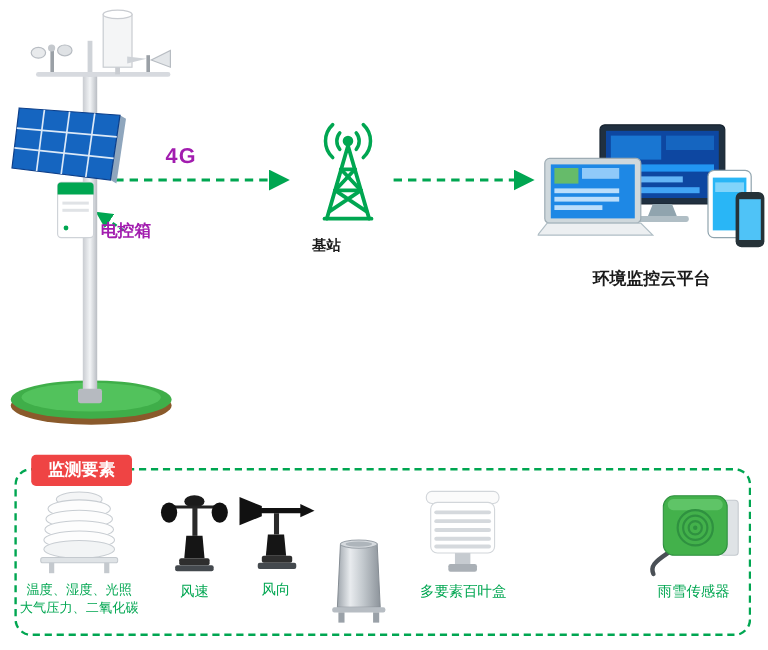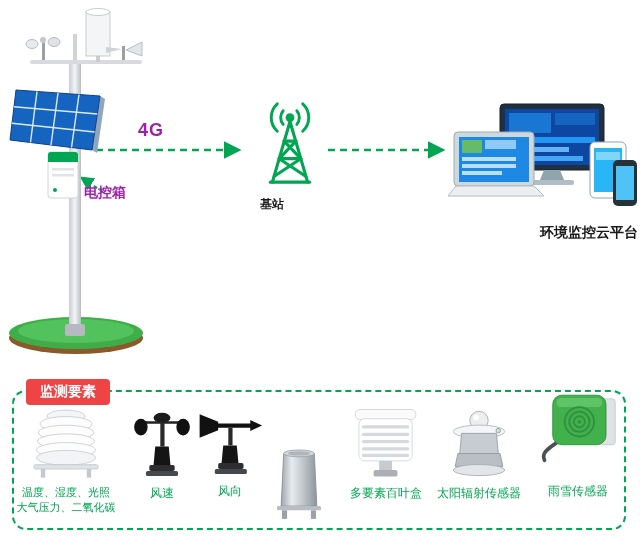--- a/index.html
+++ b/index.html
@@ -4,21 +4,21 @@
 <style>
   * { margin:0; padding:0; box-sizing:border-box; }
   html,body { background:#fff; }
   body { font-family:"Liberation Sans", sans-serif; }
   .canvas { position:relative; width:640px; height:542px; background:#fff; overflow:hidden; }
   .abs { position:absolute; }
   .lbl { position:absolute; color:#a21caf; font-weight:bold; }
   .lbl-4g { left:138px; top:120px; font-size:18px; letter-spacing:1px; }
   .lbl-box { left:84px; top:184px; font-size:14px; }
   .lbl-bs { left:260px; top:196px; width:94px; text-align:left; color:#1a1a1a; font-size:12px; }
-  .lbl-platform { left:448px; top:224px; width:190px; text-align:right; color:#1a1a1a; font-size:14px; font-weight:600; }
+  .lbl-platform { left:448px; top:224px; width:190px; text-align:center; color:#1a1a1a; font-size:14px; font-weight:600; }
   .panel { position:absolute; left:12px; top:390px; width:614px; height:140px;
            border:2px dashed #00a651; border-radius:14px; background:#fff; }
   .badge { position:absolute; left:26px; top:379px; background:#ef4444; color:#fff;
            font-size:14px; font-weight:bold; padding:4px 14px; border-radius:4px; z-index:3; }
   .sensor { position:absolute; display:flex; flex-direction:column; align-items:center; }
   .sensor .icon { height:80px; display:flex; align-items:flex-end; justify-content:center; }
   .sensor .cap { margin-top:3px; font-size:12px; color:#00a651; text-align:center;
                  line-height:1.35; white-space:pre-line; }
   .sensor .cap.small { font-size:11px; }
   svg { display:block; }
@@ -255,36 +255,22 @@
           <line x1="23" y1="49" x2="71" y2="49"></line>
           <line x1="23" y1="56" x2="71" y2="56"></line>
         </g>
         <rect x="40" y="62" width="14" height="10" fill="#c6cbd0"></rect>
         <rect x="34" y="72" width="26" height="7" rx="2" fill="#aab0b6"></rect>
       </svg>
     </div>
     <div class="cap">多要素百叶盒</div>
   </div>
 
-  <div class="sensor" style="left:430px;top:402px;width:98px;">
-    <div class="icon">
-      <svg width="86" height="78" viewBox="0 0 90 85">
-        <circle cx="45" cy="18" r="10" fill="#eceef0" stroke="#a8aeb4"></circle>
-        <circle cx="42" cy="15" r="3" fill="#ffffff"></circle>
-        <ellipse cx="45" cy="30" rx="28" ry="7" fill="#f4f5f6" stroke="#b4bac0"></ellipse>
-        <path d="M26,32 H64 L66,54 H24 Z" fill="#c6ccd2" stroke="#9aa1a8"></path>
-        <circle cx="66" cy="29" r="2.5" fill="#bfe8c8" stroke="#9aa1a8"></circle>
-        <path d="M22,54 H68 L71,68 H19 Z" fill="#b9bfc5" stroke="#959ca3"></path>
-        <ellipse cx="45" cy="72" rx="28" ry="6" fill="#e3e6e9" stroke="#aab0b6"></ellipse>
-      </svg>
-    </div>
-    <div class="cap">太阳辐射传感器</div>
-  </div>
-
-  <div class="sensor" style="left:532px;top:384px;width:92px;gap:16px;">
+
+  <div class="sensor" style="left:532px;top:402px;width:92px;">
     <div class="icon">
       <svg width="88" height="78" viewBox="0 0 95 85">
         <rect x="72" y="14" width="16" height="50" rx="3" fill="#dfe3e6" stroke="#c4c9ce"></rect>
         <path d="M24,62 C12,70 8,74 11,81" stroke="#4a5056" stroke-width="4" fill="none" stroke-linecap="round"></path>
         <rect x="20" y="10" width="58" height="54" rx="10" fill="#43b14b" stroke="#2f9140"></rect>
         <rect x="24" y="13" width="50" height="10" rx="5" fill="#5fc467"></rect>
         <circle cx="49" cy="39" r="16" fill="none" stroke="#2f9140" stroke-width="2"></circle>
         <circle cx="49" cy="39" r="11" fill="none" stroke="#2f9140" stroke-width="2"></circle>
         <circle cx="49" cy="39" r="6" fill="none" stroke="#2f9140" stroke-width="2"></circle>
         <circle cx="49" cy="39" r="2" fill="#2f9140"></circle>

